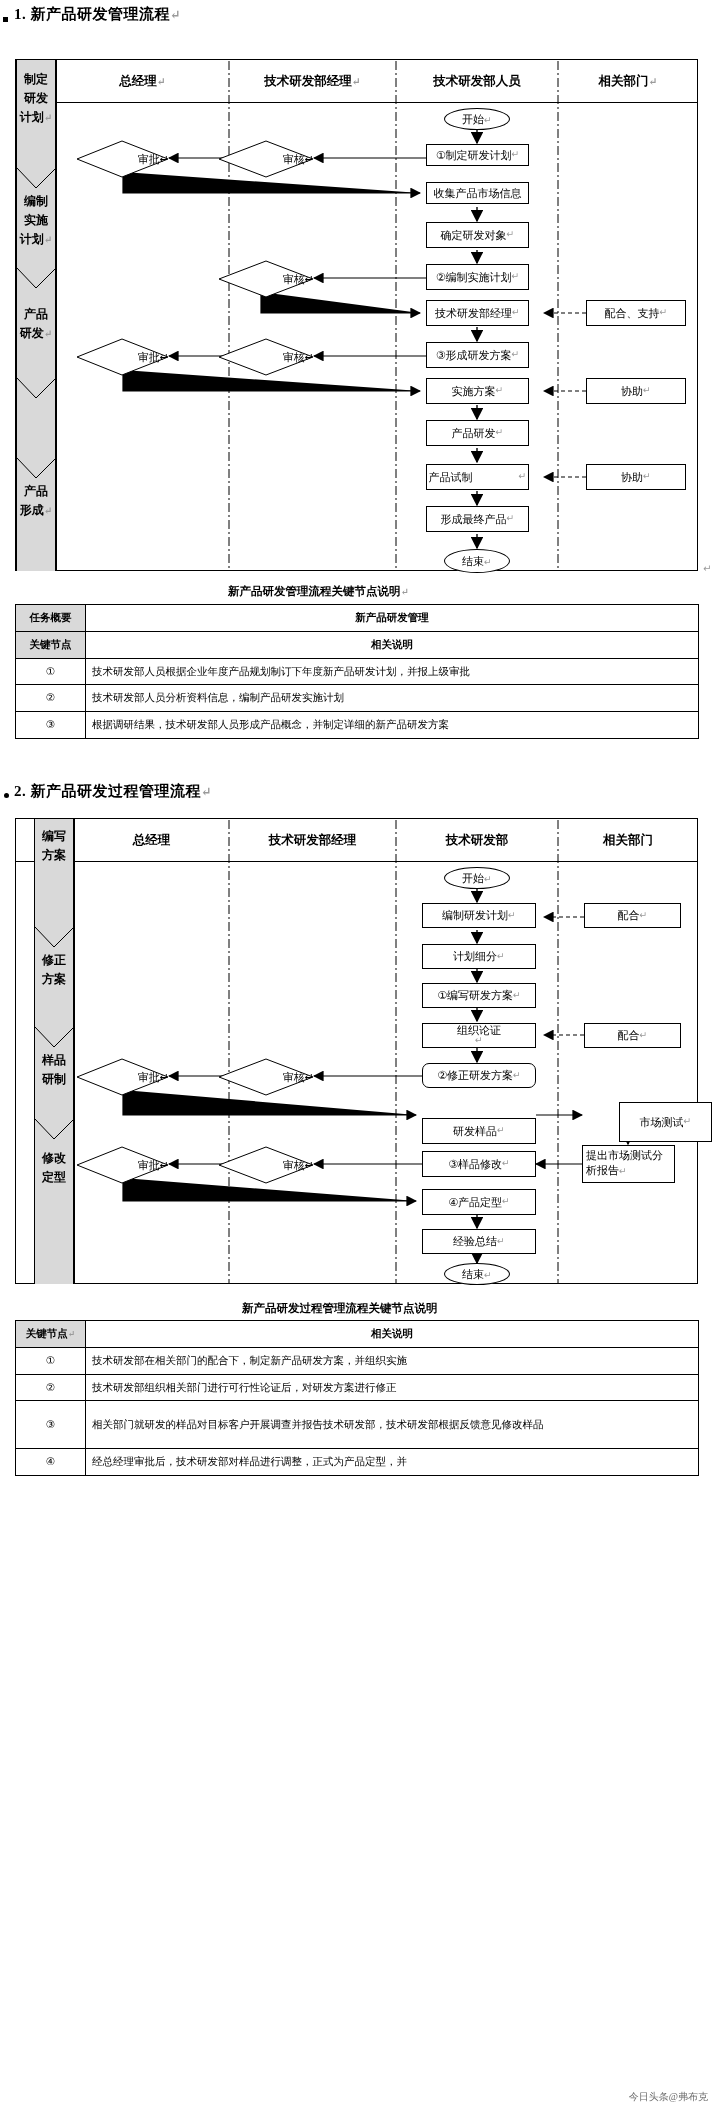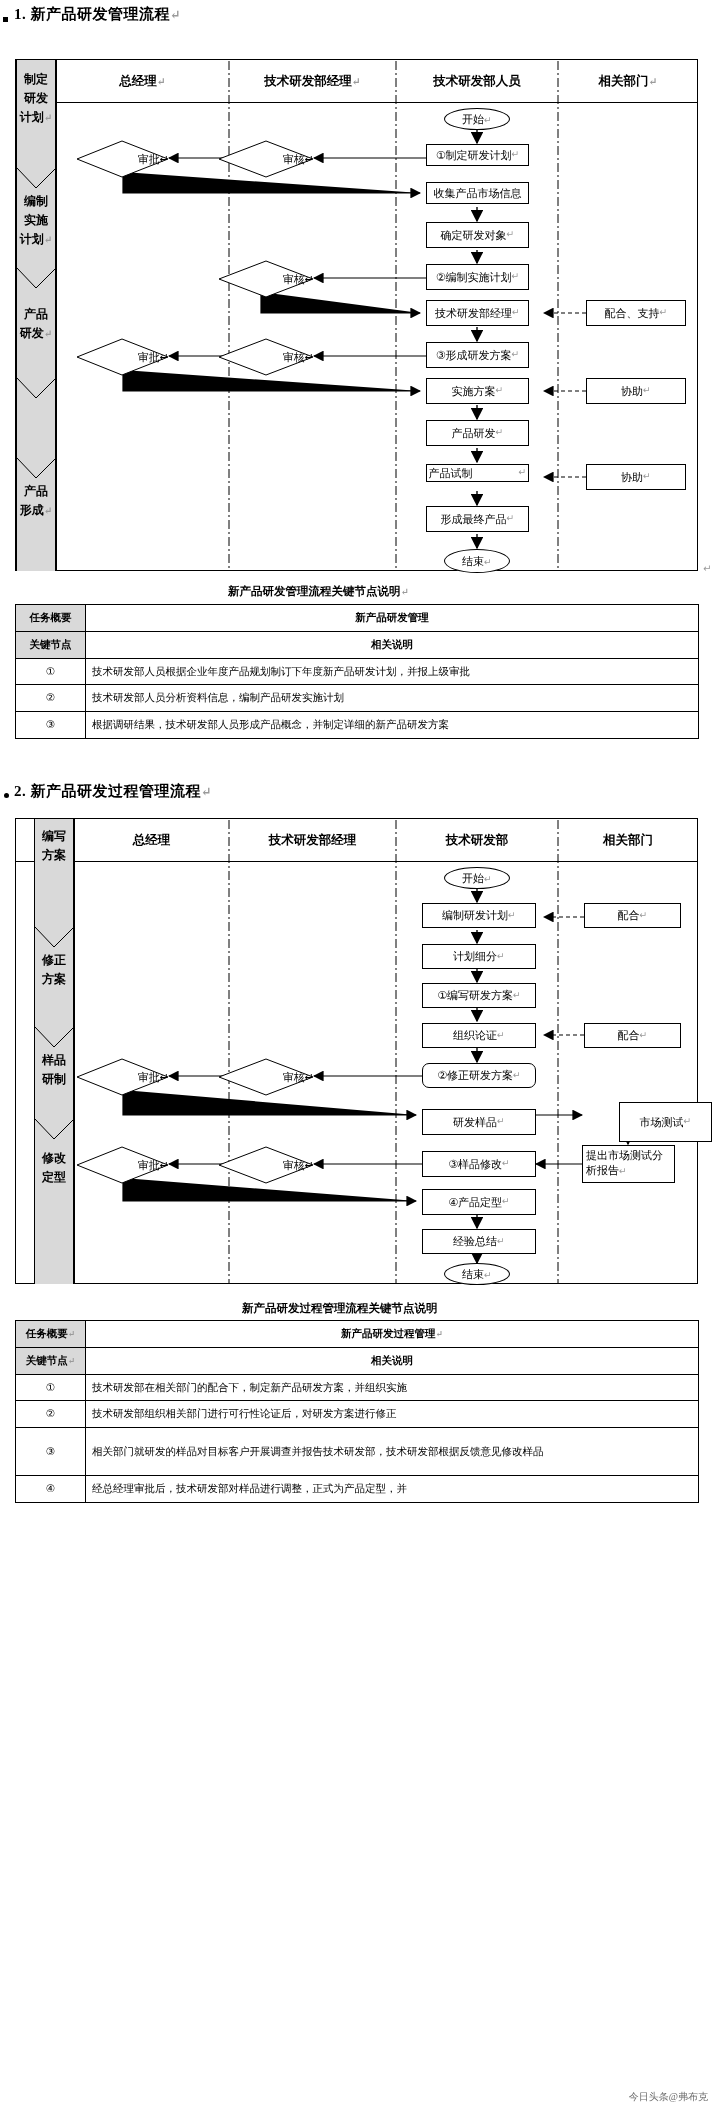--- a/index.html
+++ b/index.html
@@ -338,21 +338,21 @@
     <div class="nbox" style="left:570px; top:318px; width:100px; height:26px;">
         <span>协助</span>
         <span class="pilcrow">↵</span>
       </div>
 
     <div class="nbox" style="left:410px; top:360px; width:103px; height:26px;">
         <span>产品研发</span>
         <span class="pilcrow">↵</span>
       </div>
 
-    <div class="nbox" style="left:410px; top:404px; width:103px; height:18px;gap:46px;">
+    <div class="nbox" style="left:410px; top:404px; width:103px; height:26px;gap:46px;">
         <span>产品试制</span>
         <span class="pilcrow">↵</span>
       </div>
     <div class="nbox" style="left:570px; top:404px; width:100px; height:26px;">
         <span>协助</span>
         <span class="pilcrow">↵</span>
       </div>
 
     <div class="nbox" style="left:410px; top:446px; width:103px; height:26px;">
         <span>形成最终产品</span>
@@ -486,21 +486,21 @@
     <div class="nbox" style="left:406px; top:125px; width:114px; height:25px;">
         <span>计划细分</span>
         <span class="pilcrow">↵</span>
       </div>
 
     <div class="nbox" style="left:406px; top:164px; width:114px; height:25px;">
         <span>①编写研发方案</span>
         <span class="pilcrow">↵</span>
       </div>
 
-    <div class="nbox" style="left:406px; top:204px; width:114px; height:25px;">
+    <div class="nbox" style="left:406px; top:204px; width:114px; height:25px;flex-direction:column;">
         <span>组织论证</span>
         <span class="pilcrow">↵</span>
       </div>
     <div class="nbox" style="left:568px; top:204px; width:97px; height:25px;">
         <span>配合</span>
         <span class="pilcrow">↵</span>
       </div>
 
     <div class="nbox" style="left:406px; top:244px; width:114px; height:25px;border-radius:7px;">
         <span>②修正研发方案</span>
@@ -515,21 +515,21 @@
         <span class="pilcrow" style="position:relative">↵</span>
     </div>
     <div class="ndia" style="left:60px; top:239px; width:93px; height:38px;">
       <svg viewBox="0 0 93 38" preserveAspectRatio="none">
           <polygon points="46,1 92,19 46,37 1,19" stroke="#000" fill="#fff" stroke-width="1"></polygon>
         </svg>
       <span>审批</span>
         <span class="pilcrow" style="position:relative">↵</span>
     </div>
 
-    <div class="nbox" style="left:406px; top:290px; width:114px; height:26px;">
+    <div class="nbox" style="left:406px; top:299px; width:114px; height:26px;">
         <span>研发样品</span>
         <span class="pilcrow">↵</span>
       </div>
     <div class="nbox" style="left:566px; top:283px; width:93px; height:40px;margin-left:37px;">
         <span>市场测试</span>
         <span class="pilcrow">↵</span>
       </div>
 
     <div class="nbox" style="left:566px; top:326px; width:93px; height:38px; white-space:normal; text-align:left; padding:2px 3px; line-height:1.35; display:block;"><span>提出市场测试分析报告</span><span class="pilcrow">↵</span></div>
 
@@ -567,24 +567,20 @@
         <span>结束</span>
         <span class="pilcrow">↵</span>
       </div>
   </div>
 
   <div class="tbl-title" style="left:242px; top:1301px;"><span>新产品研发过程管理流程关键节点说明</span></div>
 
   <table class="keytbl" id="t2" style="left:15px; top:1320px; width:684px;">
     <tbody>
       <tr>
-        <td class="lbl"><span>任务概要</span><span class="pilcrow">↵</span></td>
-        <td class="ctr"><span>新产品研发过程管理</span><span class="pilcrow">↵</span></td>
-      </tr>
-      <tr>
         <td class="lbl"><span>关键节点</span><span class="pilcrow">↵</span></td>
         <td class="ctr">相关说明</td>
       </tr>
       <tr>
         <td class="num">①</td>
         <td class="desc">技术研发部在相关部门的配合下，制定新产品研发方案，并组织实施</td>
       </tr>
       <tr>
         <td class="num">②</td>
         <td class="desc">技术研发部组织相关部门进行可行性论证后，对研发方案进行修正</td>

